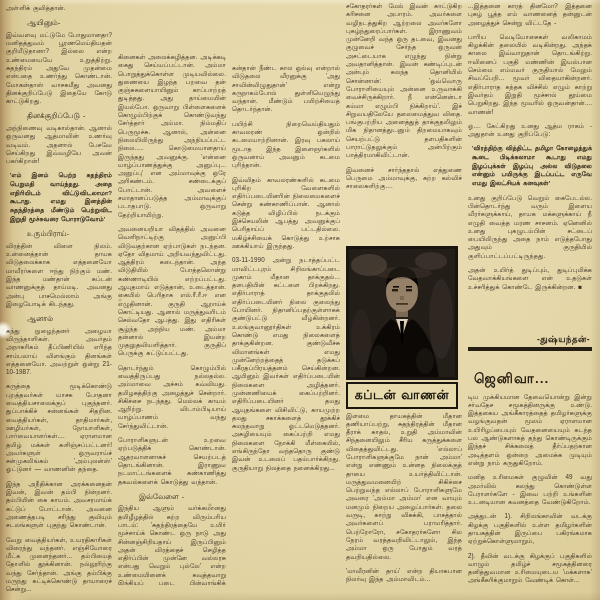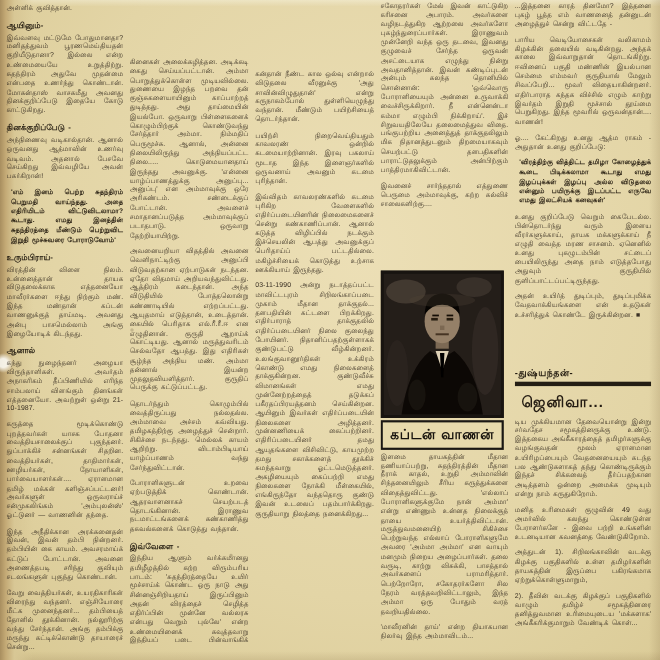--- a/index.html
+++ b/index.html
@@ -13,21 +13,21 @@
       radial-gradient(circle at 210px 505px, rgba(60,45,25,.25) 0 1px, rgba(60,45,25,0) 2px),
       radial-gradient(circle at 120px 300px, rgba(60,45,25,.2) 0 1px, rgba(60,45,25,0) 2px),
       linear-gradient(90deg, #a88e5f 0px, #c3a975 5px, #d8c795 13px, rgba(227,213,166,0) 30px),
       linear-gradient(270deg, rgba(120,95,55,.18) 0px, rgba(120,95,55,0) 10px),
       linear-gradient(180deg, rgba(255,255,245,.35) 0px, rgba(255,255,245,0) 6px),
       linear-gradient(0deg, rgba(120,95,55,.15) 0px, rgba(120,95,55,0) 8px),
       radial-gradient(ellipse at 55% 38%, #ecdfb6 0%, #e3d5a6 60%, #d9c994 100%);
   }
   .col{position:absolute;overflow:hidden;text-align:justify;font-size:6.3px;line-height:1.32;letter-spacing:.1px;word-spacing:1px;}
   .blk{margin:0 0 6px 0;}
-  .blk.head{font-weight:bold;font-size:7.2px;color:#241c10;margin-bottom:3px;}
+  .blk.head{font-weight:normal;font-size:7.2px;color:#241c10;margin-bottom:3px;margin-left:21px;}
   .blk.quote{font-weight:bold;font-size:6.1px;color:#2c2315;padding-left:4px;line-height:1.42;}
   .col1{left:6px;top:4px;width:106px;height:592px;}
   .col2{left:118px;top:53px;width:108px;height:532px;}
   .col3{left:232px;top:64px;width:108px;height:532px;}
   .col4{left:346px;top:2px;width:116px;height:596px;}
   .col5{left:468px;top:2px;width:124px;height:596px;}
   .col4-top{height:242px;overflow:hidden;margin-bottom:2px;}
   .col4-bottom{height:196px;overflow:hidden;margin-top:3px;}
   .col5-top{height:330px;overflow:hidden;}
   .col5-bottom{height:222px;overflow:hidden;}
@@ -39,23 +39,23 @@
     text-shadow:1.5px 1.5px 0 rgba(18,16,12,.9), -0.5px -0.5px 0 #efe5c0;
     transform:scaleY(1.08);transform-origin:top left;
   }
   .photo{width:106px;border:3px solid #181410;background:#2b2624;display:block;}
   .photo svg{display:block;filter:blur(.6px) contrast(1.08);}
   .caption-box{
     width:104px;border:2px solid #1a1713;margin-top:2px;padding:3px 2px;
     background:#e7daac;font-size:12.5px;font-weight:bold;text-align:center;
     letter-spacing:.5px;color:#17130d;white-space:nowrap;overflow:hidden;
   }
-  .signature{text-align:left;font-weight:bold;font-size:8.5px;color:#241c10;margin:2px 2px 2px 0;letter-spacing:.5px;}
+  .signature{text-align:right;font-weight:bold;font-size:8.5px;color:#241c10;margin:2px 2px 2px 0;letter-spacing:.5px;}
   .rule{height:3.5px;background:#241e14;margin:2px 0 3px 0;}
-  .section-header{font-size:13.5px;font-weight:bold;color:#241c12;letter-spacing:1px;margin:6px 0 5px 6px;}
+  .section-header{font-size:13.5px;font-weight:bold;color:#241c12;letter-spacing:1px;margin:19px 0 5px 6px;}
 </style>
 </head>
 <body>
 
 <div class="page">
 
 
   <div class="col col1">
       <p class="blk body">அள்ளிக் குவித்தான்.</p>
       <p class="blk head">ஆயினும்-</p>

